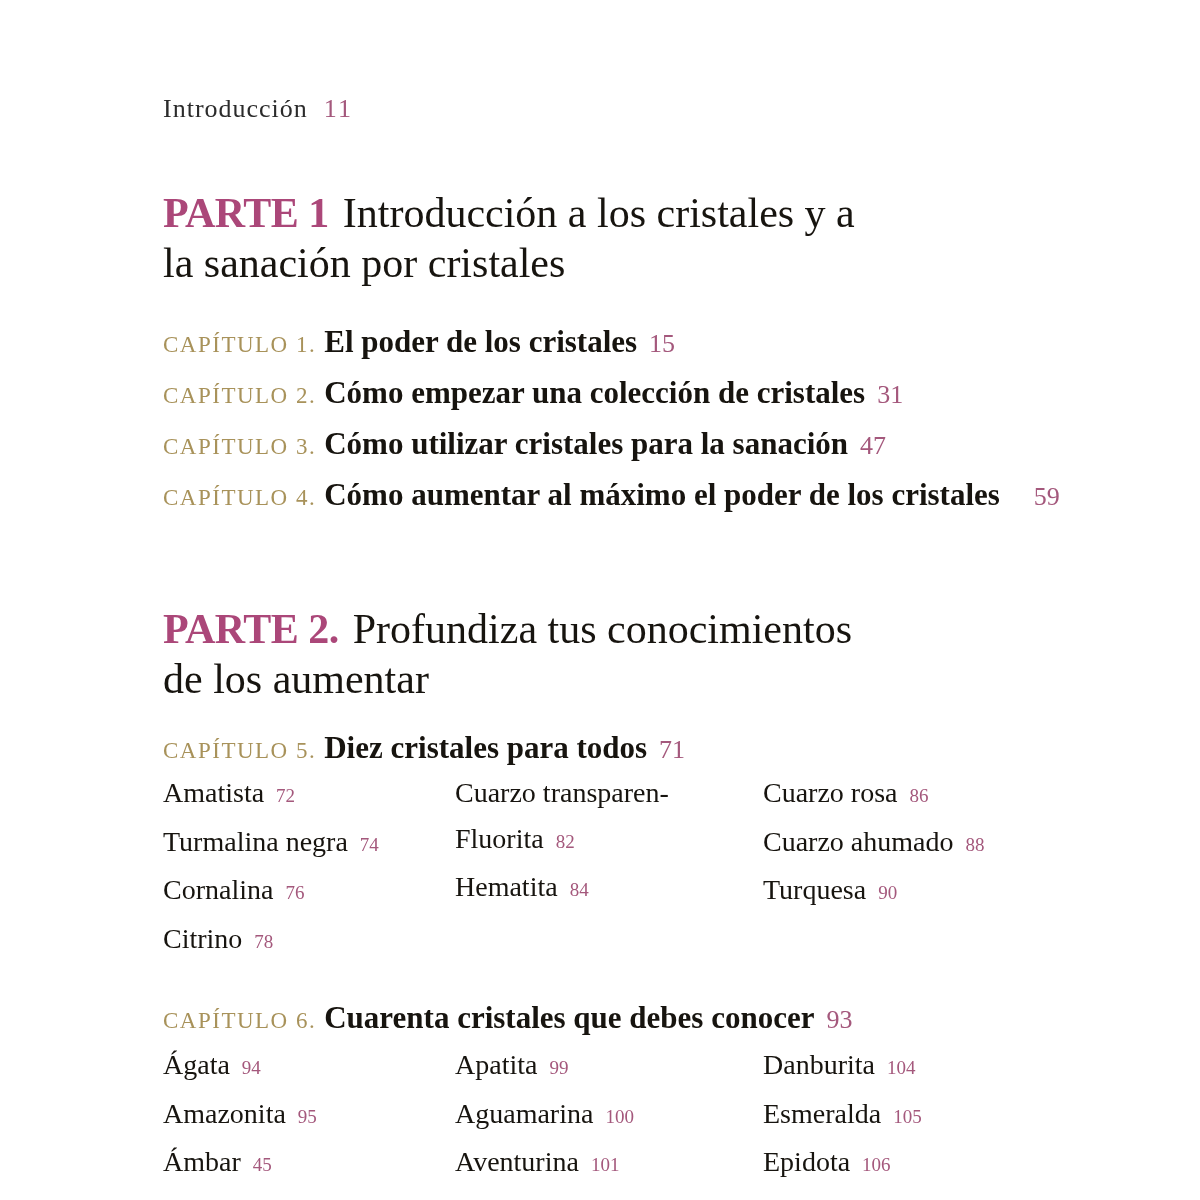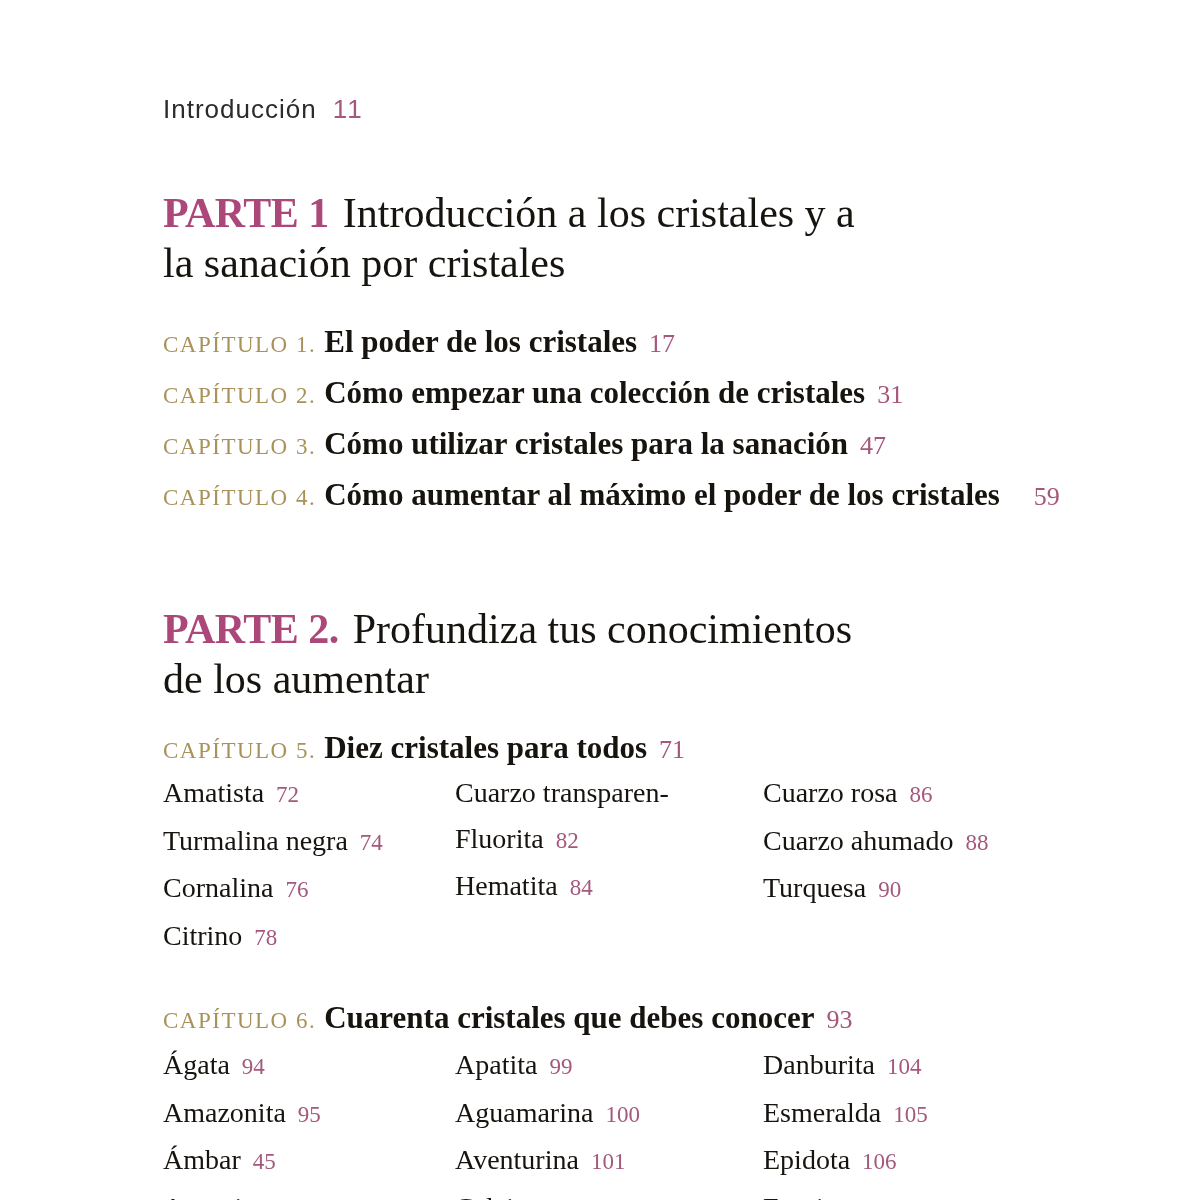--- a/index.html
+++ b/index.html
@@ -14,21 +14,21 @@
     overflow: hidden;
     background: var(--background, #ffffff);
     font-family: "Liberation Serif", "DejaVu Serif", serif;
     color: var(--ink, #17140f);
   }
   .abs { position: absolute; left: 163px; }
 
   
   .header-line {
     top: 94px;
-    font-family: Liberation Sans, sans-serif;
+    font-family: Liberation Serif, serif;
     font-size: 26px;
     letter-spacing: 1px;
     color: var(--header_ink, #2b2b2b);
     font-weight: 400;
   }
   .header-line .pg { margin-left: 16px; letter-spacing: 2px; }
 
   
   .part-heading {
     font-size: 42px;
@@ -79,39 +79,39 @@
     position: absolute;
     top: 0;
     width: 292px;
     line-height: 45.7px;
     font-size: 28px;
   }
   .col-0 { left: 0; }
   .col-1 { left: 292px; }
   .col-2 { left: 600px; }
   .entry { white-space: nowrap; }
-  .entry .pg { font-size: 23px; }
+  .entry .pg { font-size: 19px; }
 </style>
 </head>
 <body>
 
 <div class="page">
 
   <div class="abs header-line">
     <span>Introducción</span><span class="pg">11</span>
   </div>
 
   <h1 id="part1-heading" class="abs part-heading">
     <span class="part-label">PARTE 1</span><span>Introducción a los cristales y a</span><br>
     <span>la sanación por cristales</span>
   </h1>
 
   <div class="abs chapter-list">
     <div class="chapter-row">
-      <span class="chapter-label">CAPÍTULO 1.</span><span class="chapter-title">El poder de los cristales</span><span class="pg">17</span>
+      <span class="chapter-label">CAPÍTULO 1.</span><span class="chapter-title">El poder de los cristales</span><span class="pg">15</span>
     </div>
     <div class="chapter-row">
       <span class="chapter-label">CAPÍTULO 2.</span><span class="chapter-title">Cómo empezar una colección de cristales</span><span class="pg">31</span>
     </div>
     <div class="chapter-row">
       <span class="chapter-label">CAPÍTULO 3.</span><span class="chapter-title">Cómo utilizar cristales para la sanación</span><span class="pg">47</span>
     </div>
     <div class="chapter-row">
       <span class="chapter-label">CAPÍTULO 4.</span><span class="chapter-title">Cómo aumentar al máximo el poder de los cristales</span><span class="pg pg-wide">59</span>
     </div>

